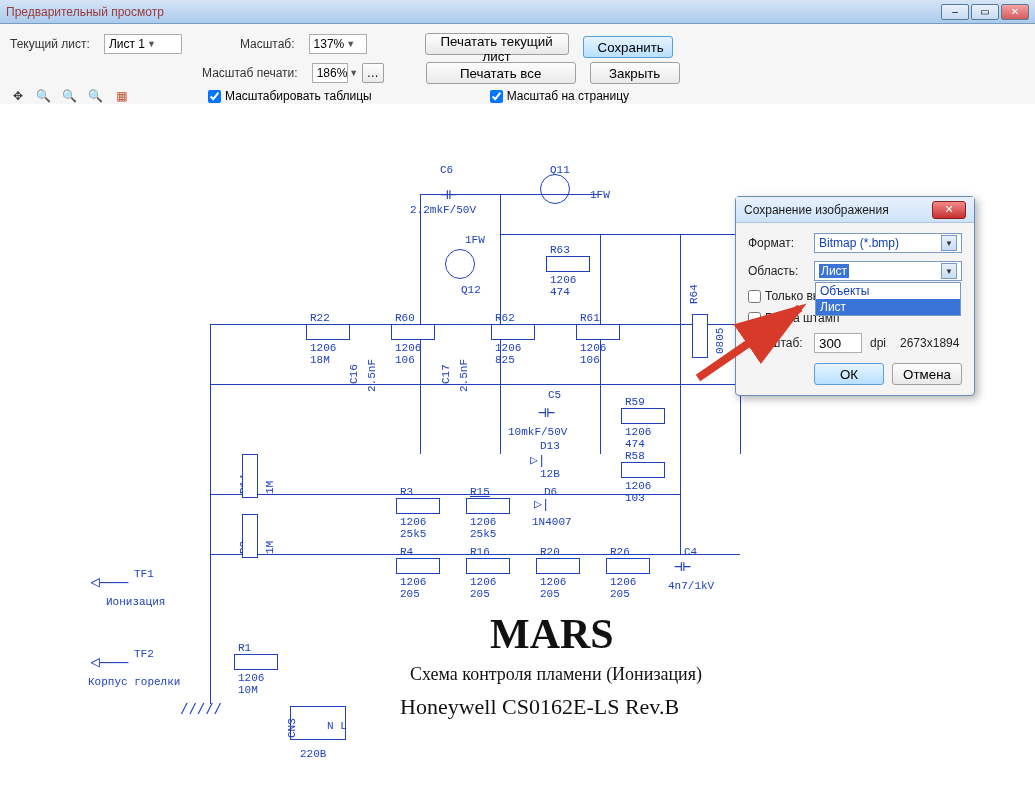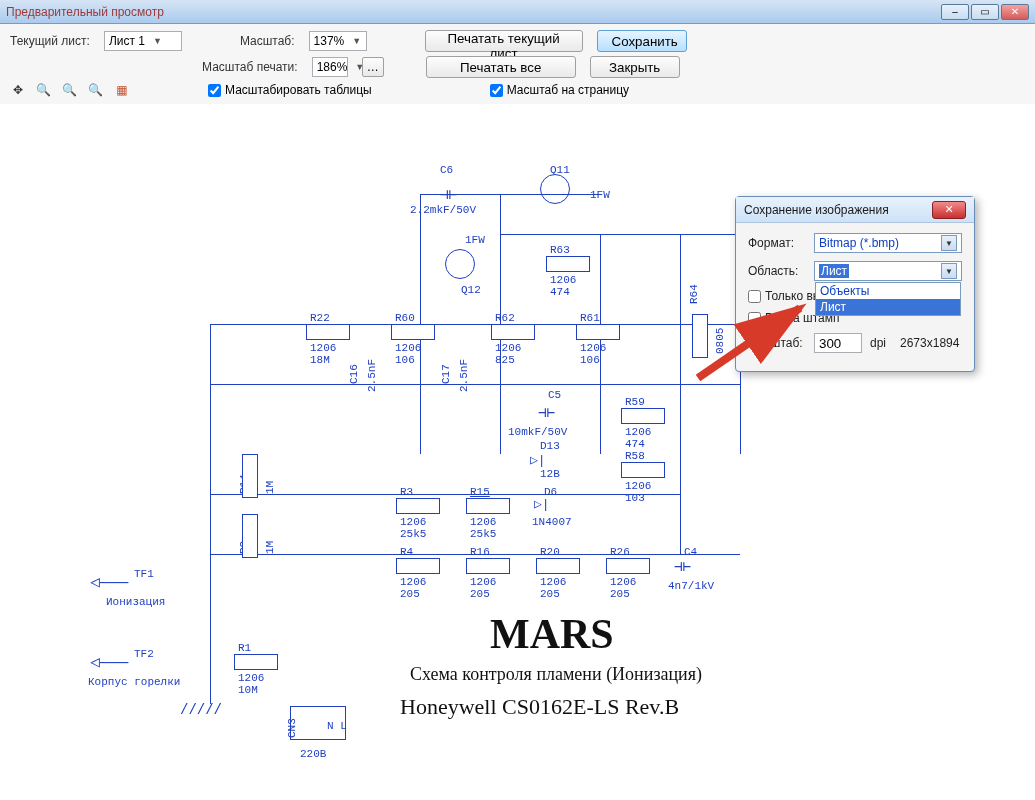--- a/index.html
+++ b/index.html
@@ -35,31 +35,32 @@
 
   .toolbar-area {
     background: #f6f6f6;
     padding: 6px 10px;
     border-bottom: 1px solid #d0d0d0;
   }
   .tool-row { display: flex; align-items: center; gap: 14px; margin-bottom: 4px; }
   .lbl { color: #333; }
   .combo {
     display: inline-flex; align-items: center; background:#fff;
-    border:1px solid #abadb3; height:20px; padding:0 4px; gap:8px;
+    border:1px solid #abadb3; height:20px; padding:0 4px; gap:2px;
   }
   .combo .arrow { font-size:9px; color:#555; }
   .btn {
     background: linear-gradient(#fdfdfd,#e9e9e9);
     border:1px solid #a0a0a0; border-radius:3px;
     height:22px; padding:0 14px; cursor:pointer;
   }
   .btn.primary {
     background: linear-gradient(#e6f4ff,#b8e0ff);
     border-color:#5a9fd6;
+    margin-top:6px;
   }
   .ellipsis-btn {
     width:22px; height:20px; border:1px solid #a0a0a0;
     background:linear-gradient(#fdfdfd,#e9e9e9);
     border-radius:2px; text-align:center; line-height:18px; cursor:pointer;
   }
   .cb { display:inline-flex; align-items:center; gap:4px; }
   .cb input { margin:0; }
 
   .icon-row {
@@ -166,21 +167,21 @@
       <span>Лист 1</span>
       <span class="arrow">▼</span>
     </div>
     <span style="width:30px"></span>
     <span class="lbl">Масштаб:</span>
     <div class="combo" style="width:58px">
       <span>137%</span>
       <span class="arrow">▼</span>
     </div>
     <span style="width:30px"></span>
-    <button class="btn" style="width:158px">Печатать текущий лист</button>
+    <button class="btn" style="width:144px">Печатать текущий лист</button>
     <button class="btn primary" style="width:90px">Сохранить</button>
   </div>
   <div class="tool-row">
     <span style="width:178px"></span>
     <span class="lbl">Масштаб печати:</span>
     <div class="combo" style="width:36px">
       <span>186%</span>
       <span class="arrow">▼</span>
     </div>
     <div class="ellipsis-btn">…</div>
@@ -406,14 +407,18 @@
         <input type="checkbox" style="">
         <span>Рамка     штамп</span>
       </label>
     </div>
     <div class="dlg-row" style="margin-top:6px;">
       <span class="dlg-lbl">Масштаб:</span>
       <input class="dlg-input" value="300" style="">
       <span>dpi</span>
       <span style="margin-left:6px;">2673x1894</span>
     </div>
+    <div class="dlg-buttons">
+      <button class="dlg-btn default">ОК</button>
+      <button class="dlg-btn">Отмена</button>
+    </div>
   </div>
 </div>
 
 </body></html>

